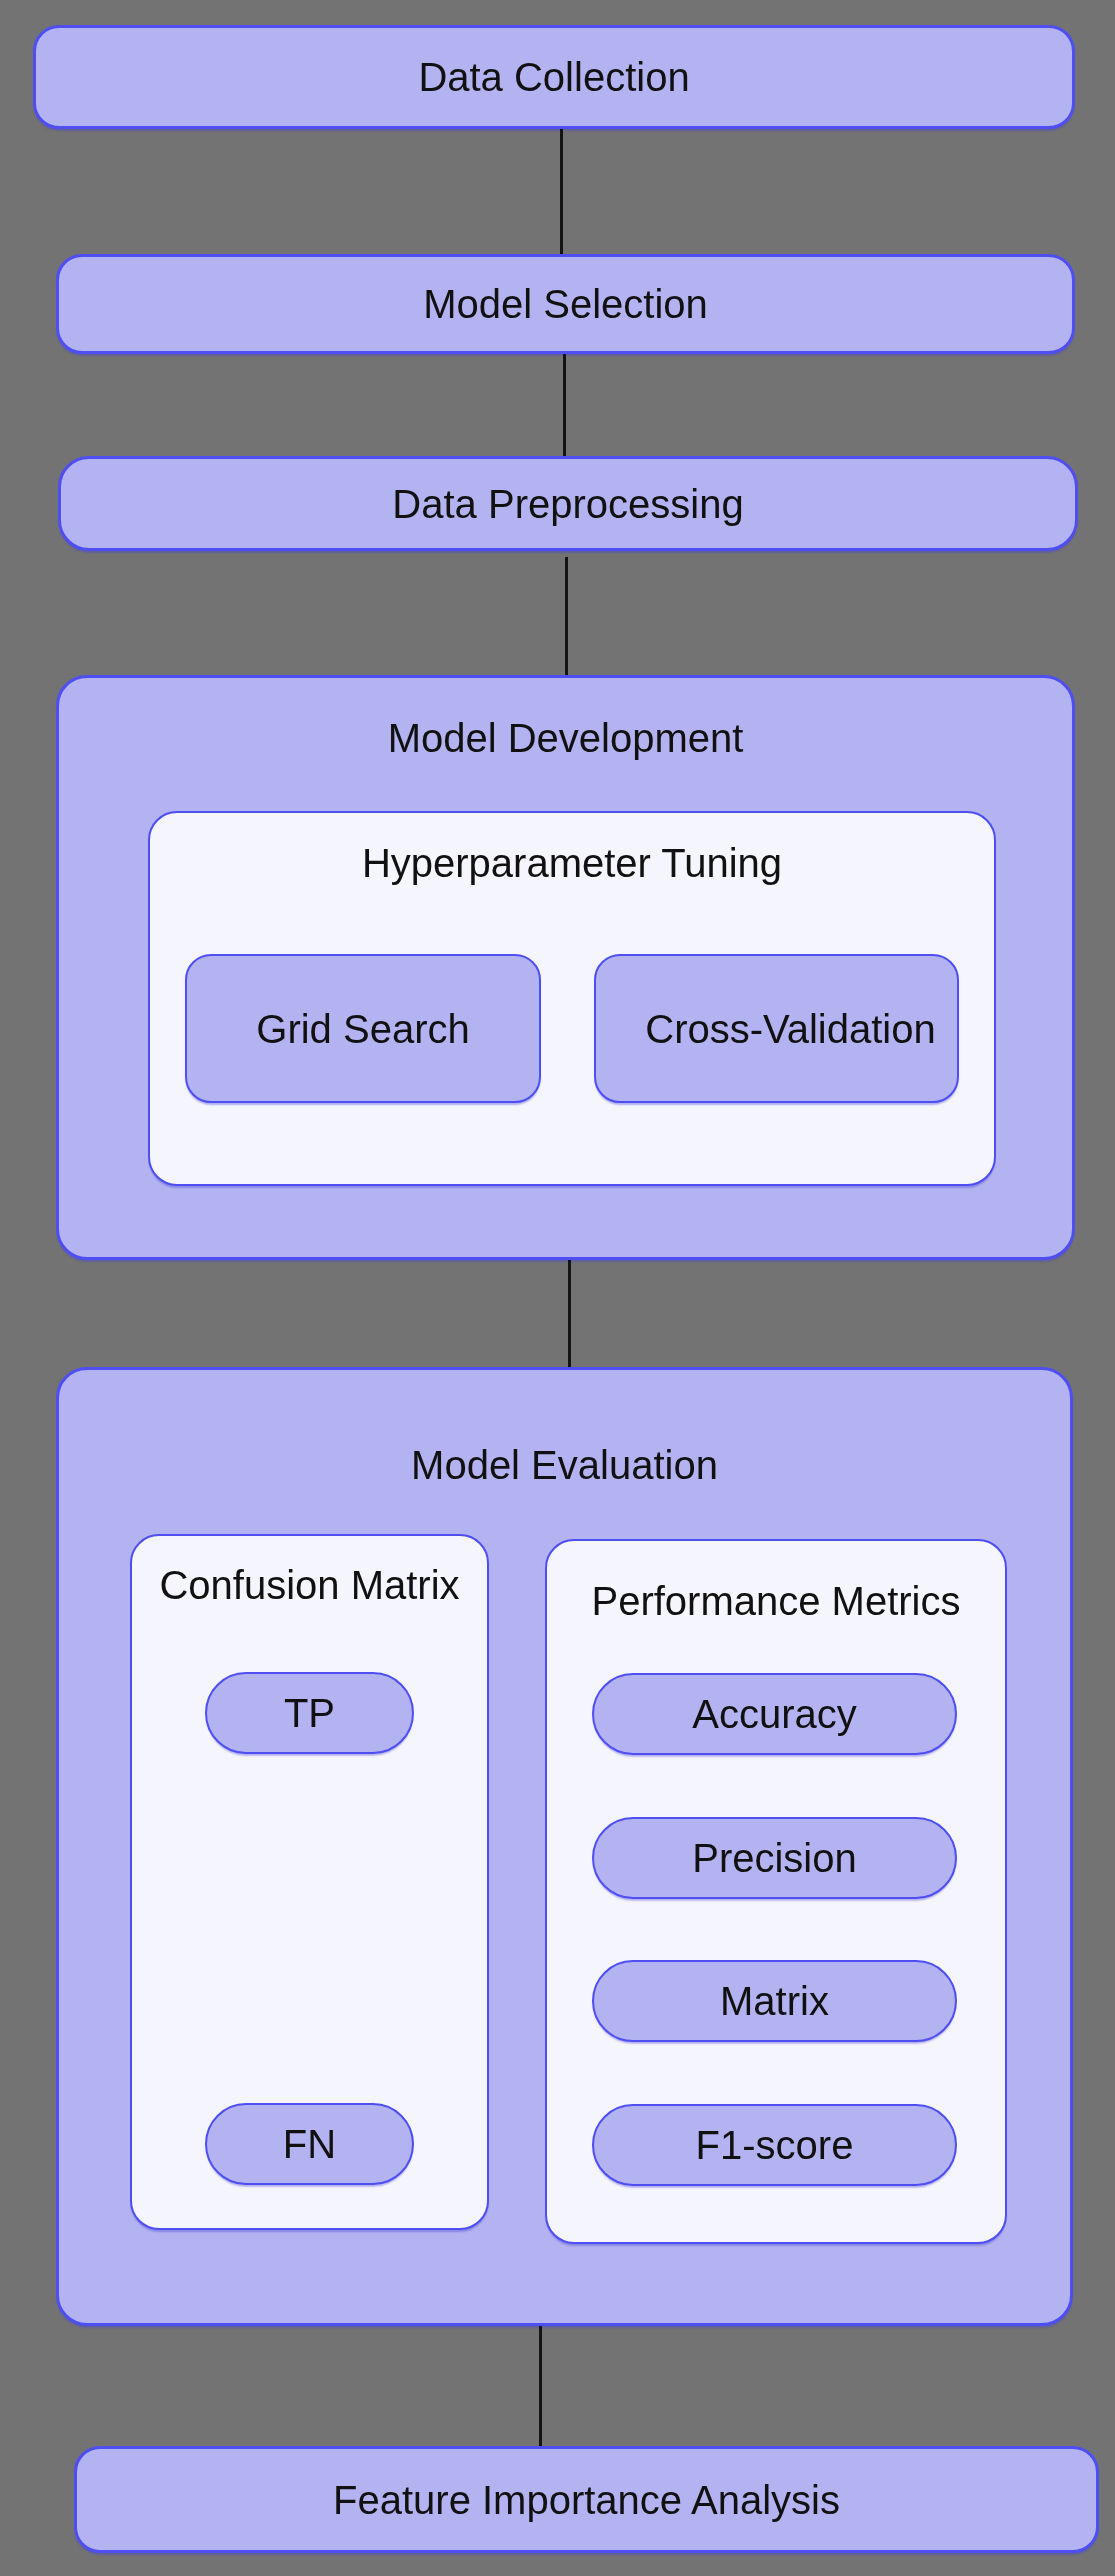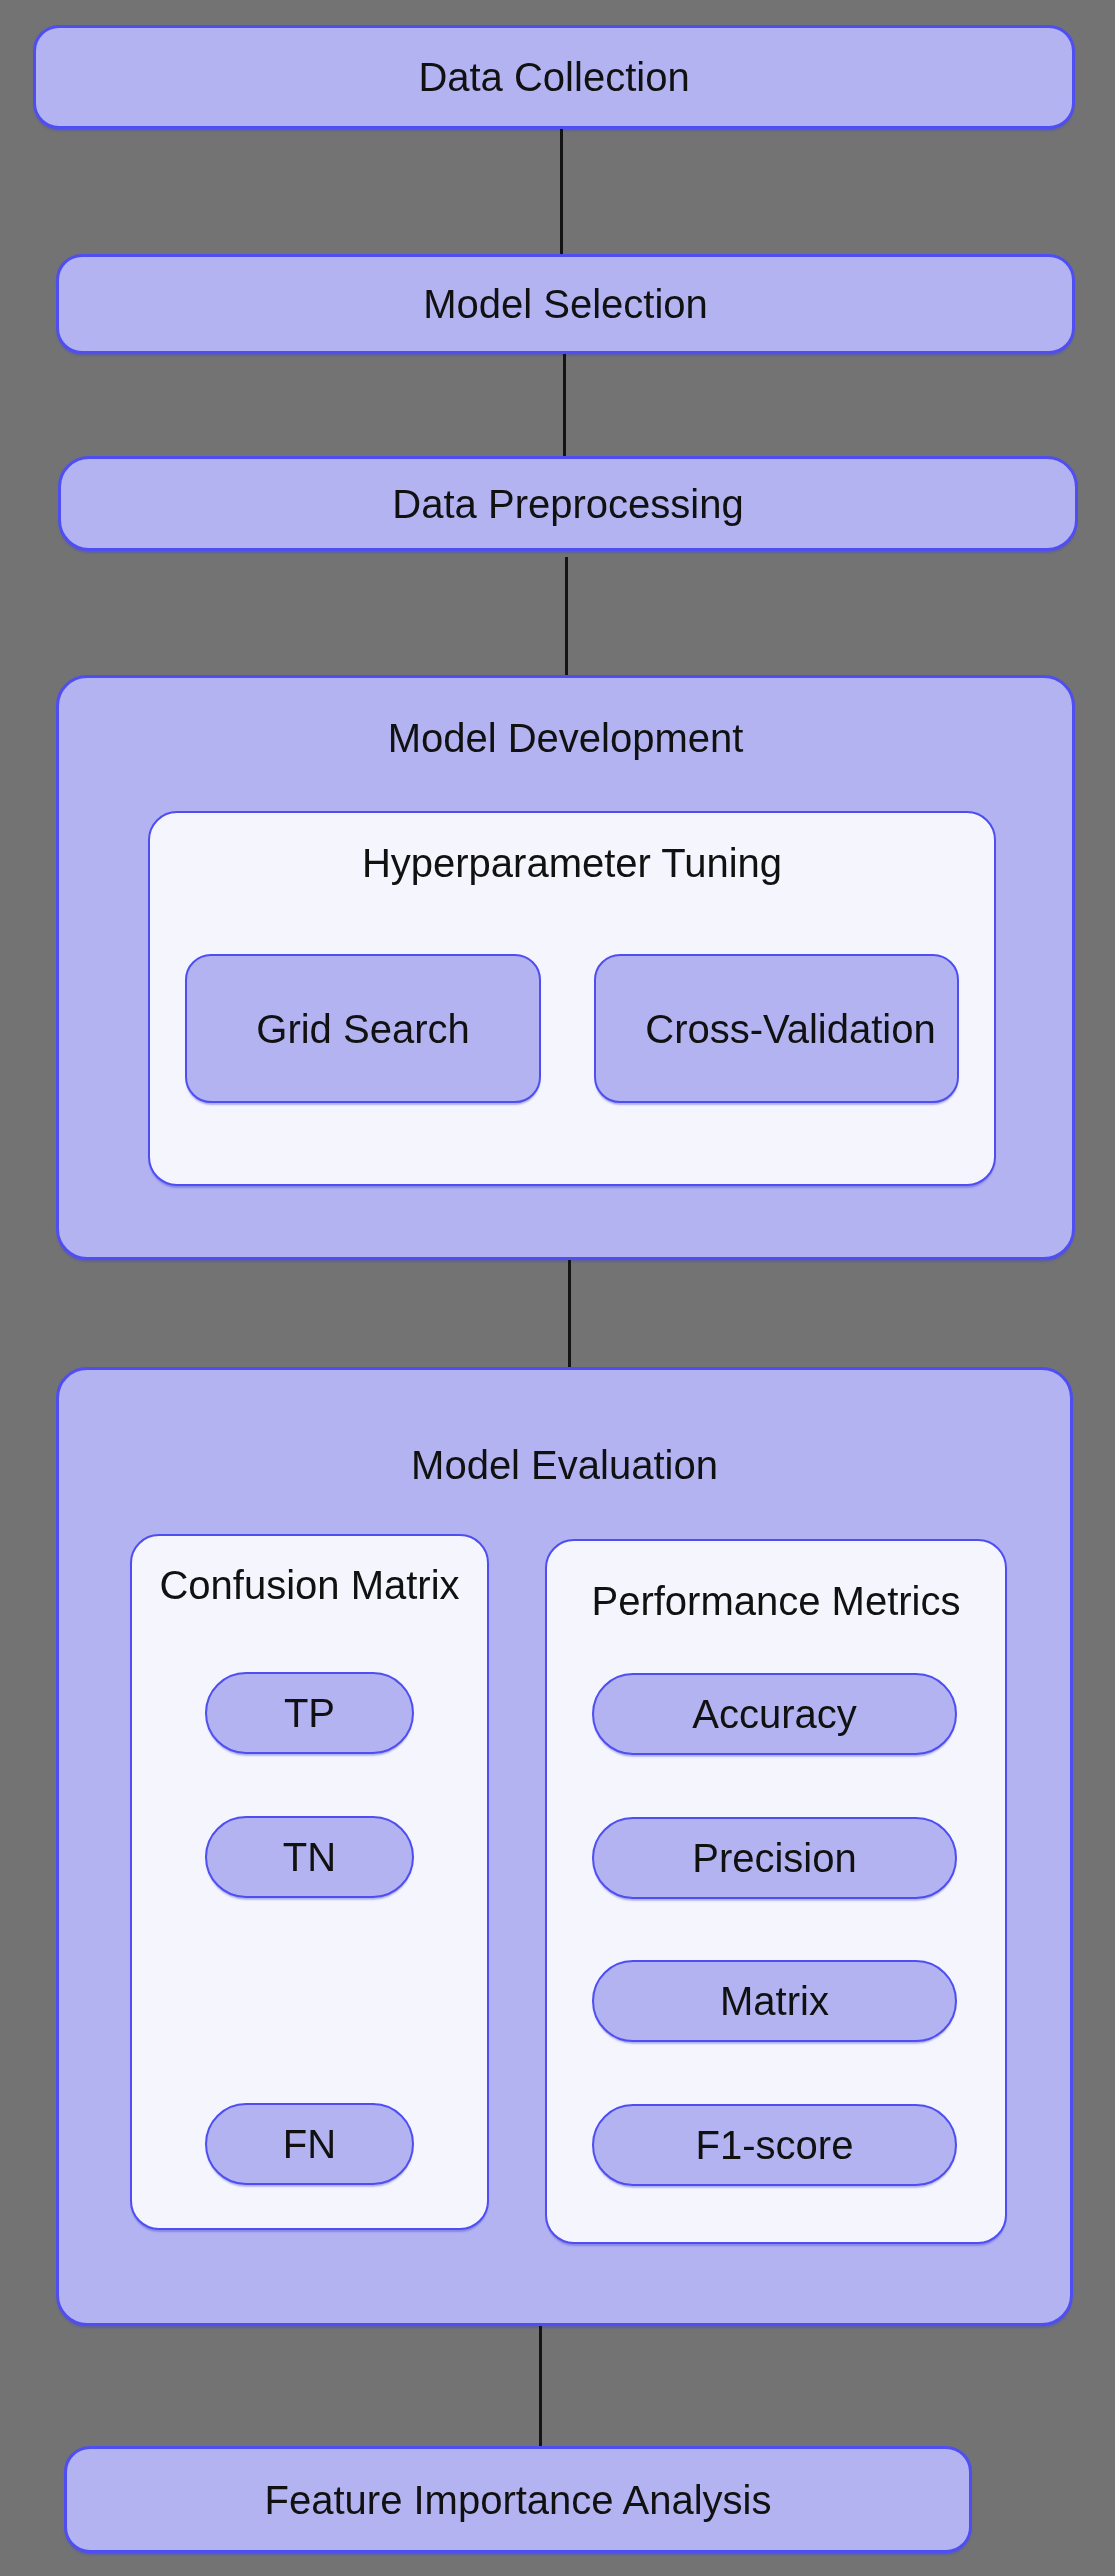--- a/index.html
+++ b/index.html
@@ -115,23 +115,20 @@
 
   <div class="subgraph" style="left:56px; top:1367px; width:1017px; height:959px;">
     <div class="group-title" style="top:67px;">Model Evaluation</div>
 
     <div class="panel" style="left:71px; top:164px; width:359px; height:696px;">
       <div class="group-title" style="top:21px;">Confusion Matrix</div>
 
       <div class="pill" style="left:73px; top:136px; width:209px; height:82px;">
         <span>TP</span>
       </div>
-      <div class="pill" style="left:73px; top:280px; width:209px; height:82px;">
-        <span>TN</span>
-      </div>
       <div class="pill" style="left:73px; top:567px; width:209px; height:82px;">
         <span>FN</span>
       </div>
     </div>
 
     <div class="panel" style="left:486px; top:169px; width:462px; height:705px;">
       <div class="group-title" style="top:32px;">Performance Metrics</div>
 
       <div class="pill" style="left:45px; top:132px; width:365px; height:82px;">
         <span>Accuracy</span>
@@ -143,18 +140,18 @@
         <span>Matrix</span>
       </div>
       <div class="pill" style="left:45px; top:563px; width:365px; height:82px;">
         <span>F1-score</span>
       </div>
     </div>
   </div>
 
   <div class="edge" style="left:539px; top:2326px; height:120px;"></div>
 
-  <div class="node" style="left:64px; top:2446px; width:908px; height:107px;">
+  <div class="node" style="left:74px; top:2446px; width:1025px; height:107px;">
     <span>Feature Importance Analysis</span>
   </div>
 
 </div>
 
 
 </body></html>

